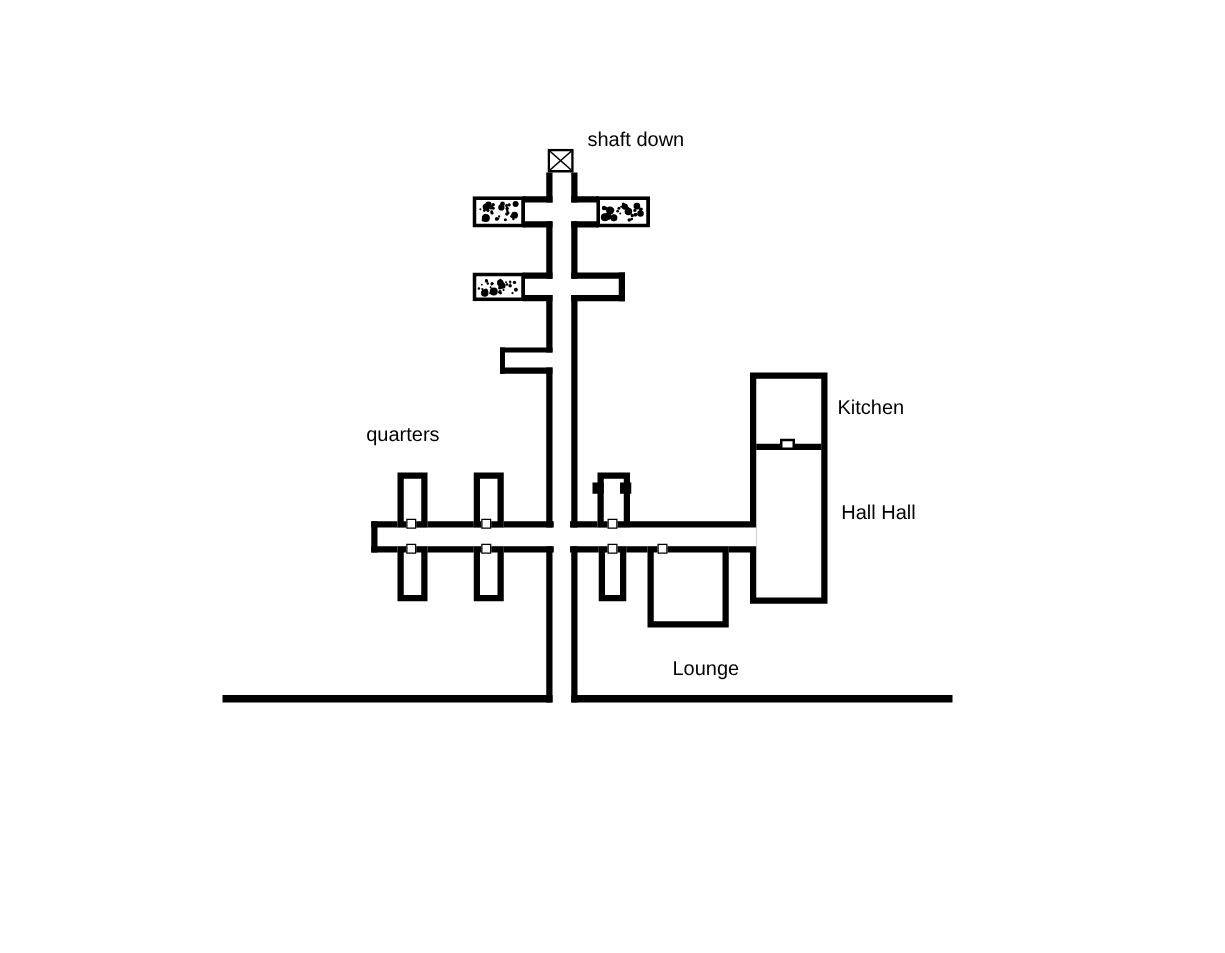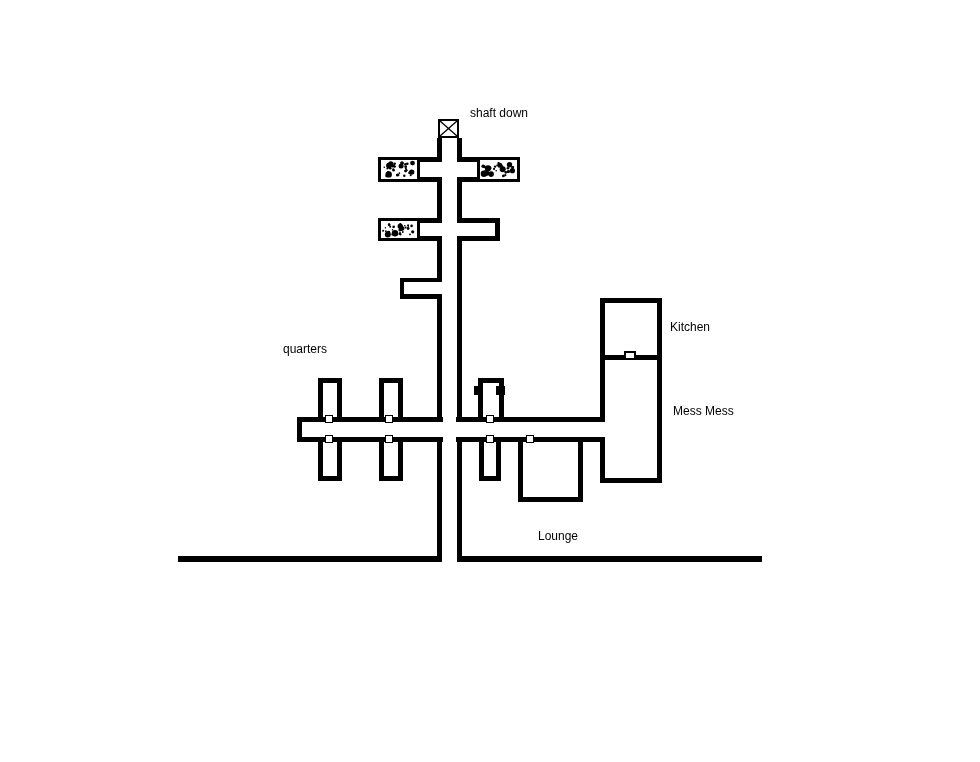--- a/index.html
+++ b/index.html
@@ -7,21 +7,21 @@
     position:relative; width:980px; height:762px; background:#ffffff;
     font-family:"Liberation Sans", sans-serif; overflow:hidden;
   }
   .w   { position:absolute; background:#000000; }            
   .room{ position:absolute; border:5px solid #000000; background:#ffffff; box-sizing:border-box; }
   .door{ position:absolute; width:8px; height:8px; background:#ffffff; border:1px solid #000000; box-sizing:border-box; }
   .tab { position:absolute; background:#000000; }            
   .gap { position:absolute; background:#ffffff; }            
   .rubble { position:absolute; }
   .shaft  { position:absolute; }
-  .label  { position:absolute; font-size:12px; line-height:14px; color:#000000; white-space:nowrap; }
+  .label  { position:absolute; font-size:16px; line-height:14px; color:#000000; white-space:nowrap; }
 </style>
 </head>
 <body>
 
 <div class="canvas">
 
   <svg class="shaft" width="21" height="20" style="left:438px; top:119px;">
     <rect x="1" y="1" width="19" height="17" fill="#ffffff" stroke="#000000" stroke-width="2"></rect>
     <line x1="2" y1="2" x2="19" y2="17" stroke="#000000" stroke-width="1.3"></line>
     <line x1="19" y1="2" x2="2" y2="17" stroke="#000000" stroke-width="1.3"></line>
@@ -193,18 +193,18 @@
   <div class="door" style="left:325px; top:435px;"></div>
   <div class="door" style="left:385px; top:435px;"></div>
   <div class="door" style="left:486px; top:435px;"></div>
   <div class="door" style="left:526px; top:435px;"></div>
   <div class="door" style="left:624px; top:351px; width:12px; height:9px; border-width:2px;"></div>
 
   <div class="w" style="left:178px; top:556px; width:264px; height:6px;"></div>
   <div class="w" style="left:457px; top:556px; width:305px; height:6px;"></div>
 
   <div class="label" style="left:470px; top:106px;">shaft down</div>
-  <div class="label" style="left:283px; top:342px;">quarters</div>
+  <div class="label" style="left:293px; top:342px;">quarters</div>
   <div class="label" style="left:670px; top:320px;">Kitchen</div>
-  <div class="label" style="left:673px; top:404px;">Mess Mess</div>
+  <div class="label" style="left:673px; top:404px;">Hall Hall</div>
   <div class="label" style="left:538px; top:529px;">Lounge</div>
 
 </div>
 
 </body></html>

